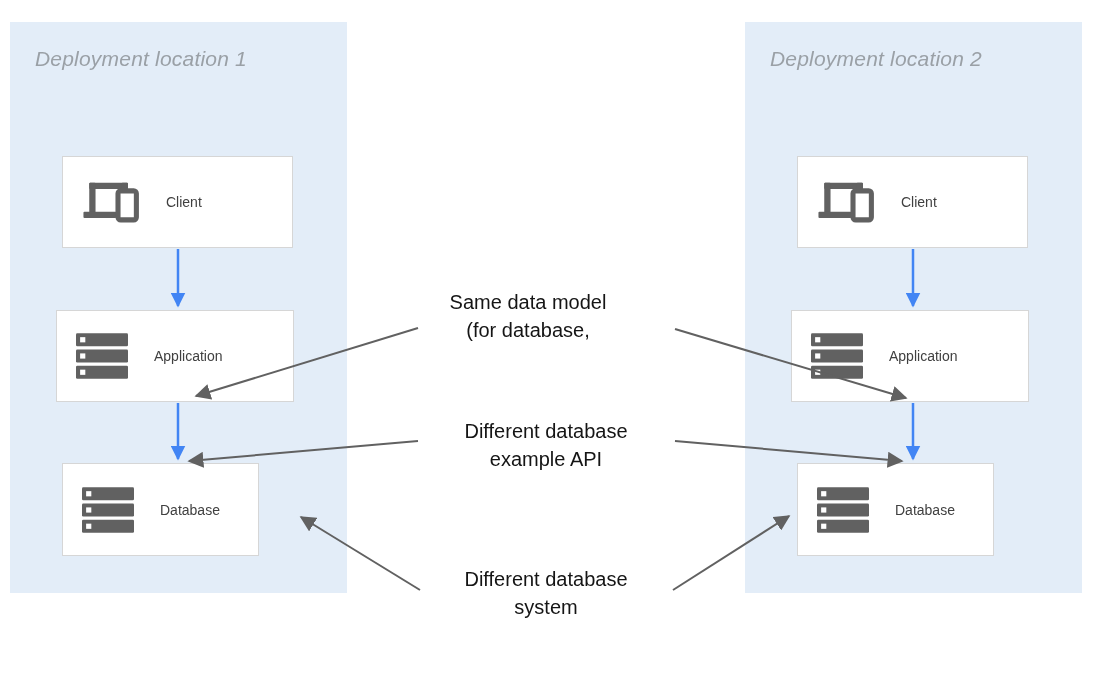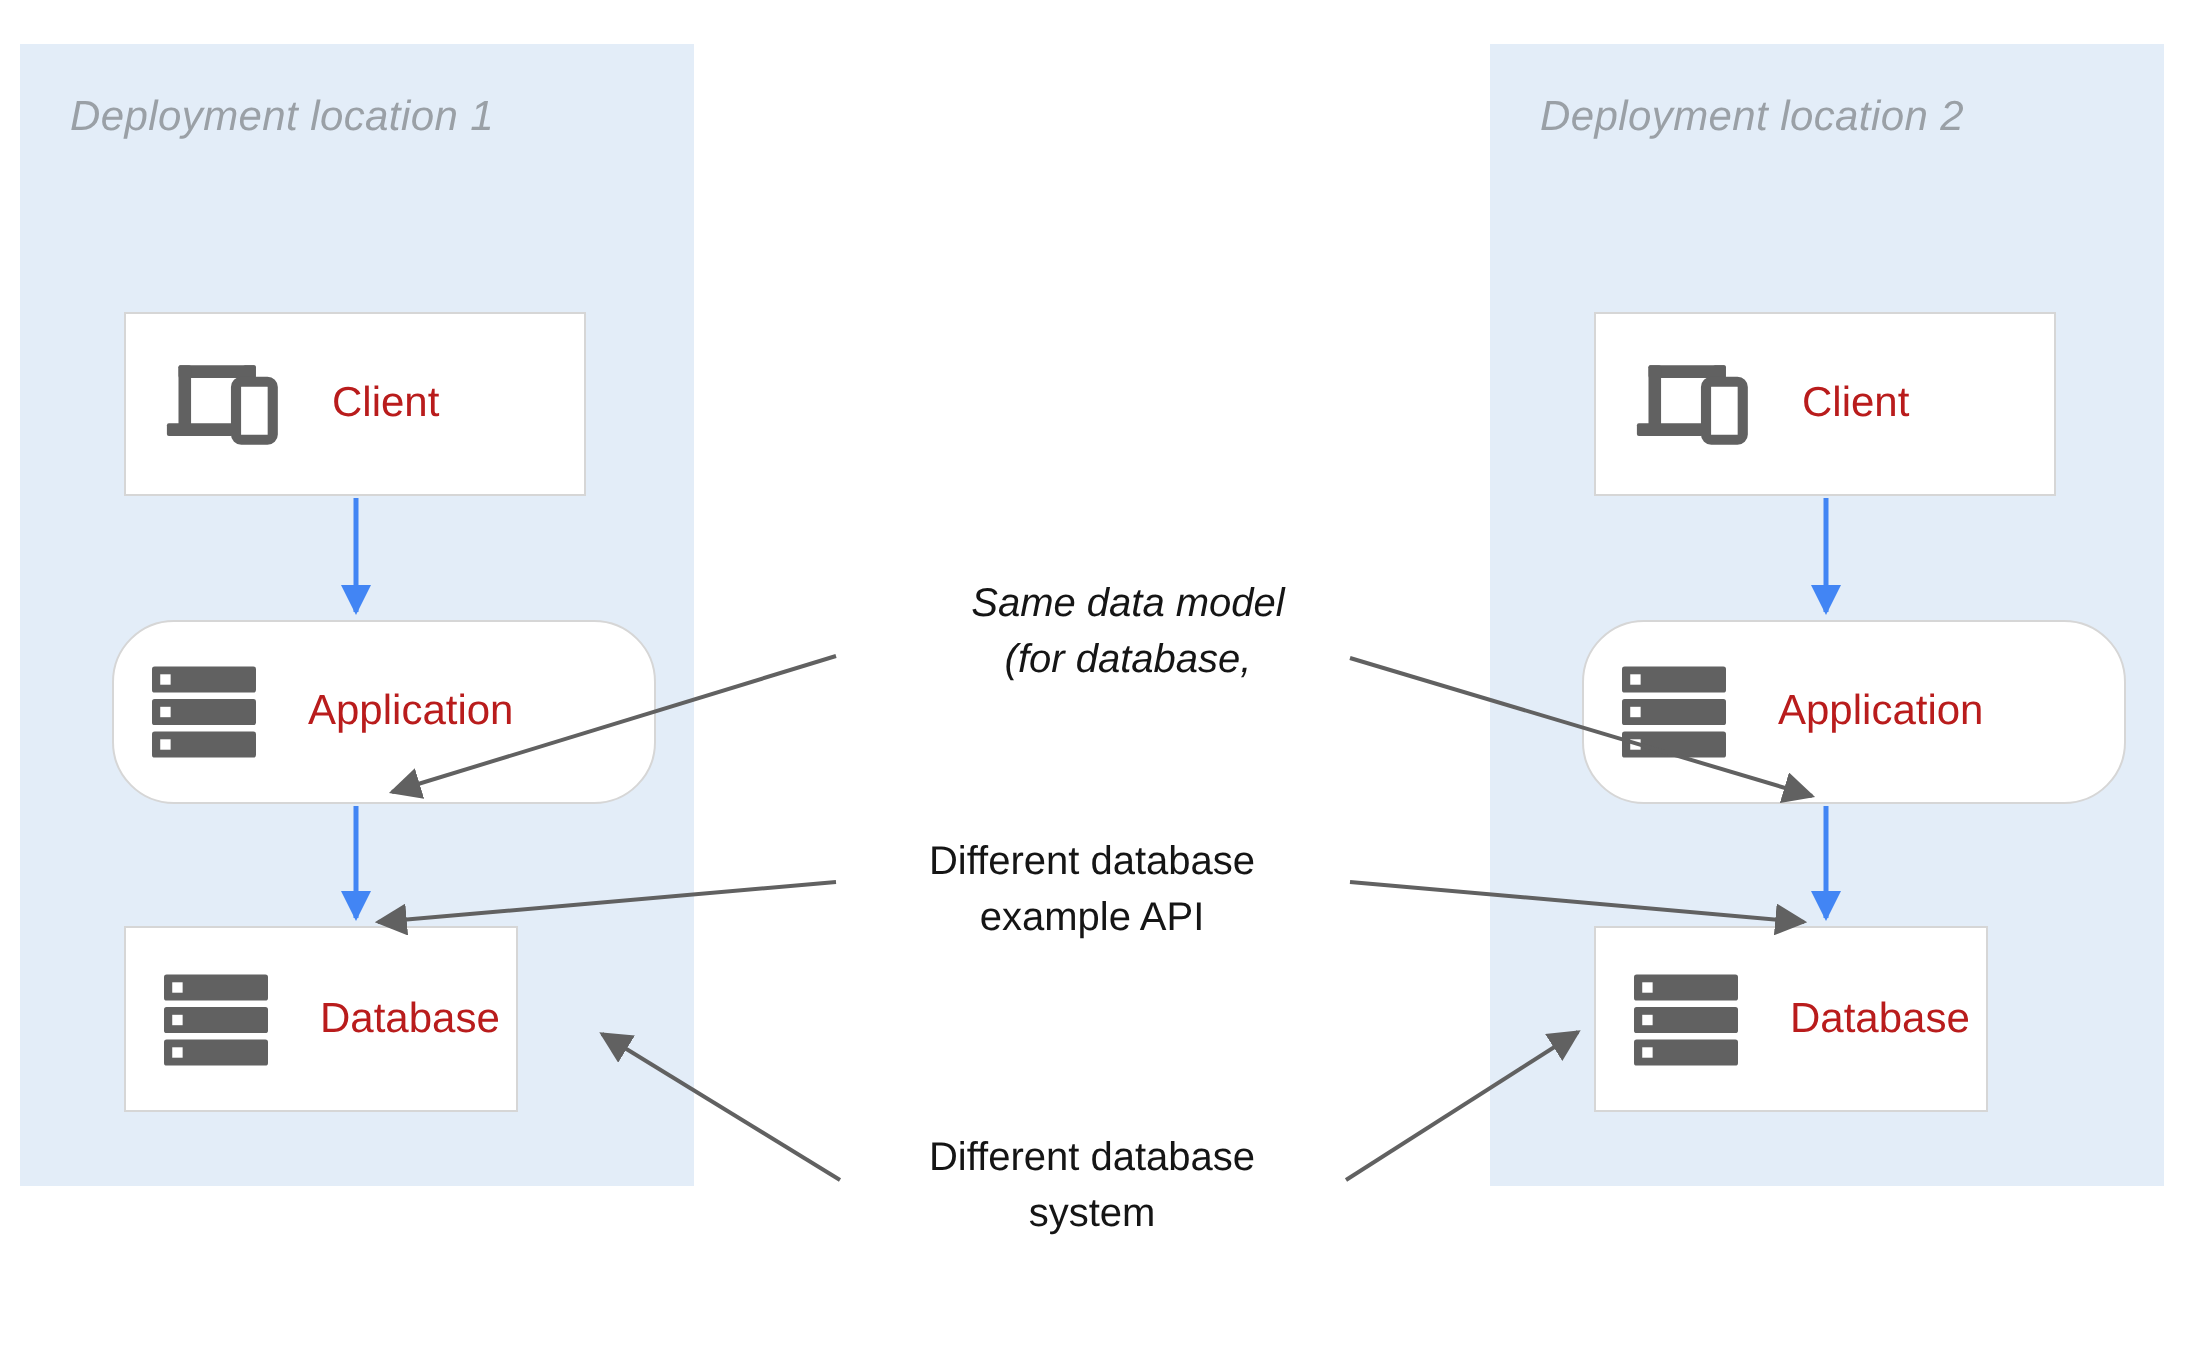--- a/index.html
+++ b/index.html
@@ -36,41 +36,41 @@
   .node {
     position: absolute;
     box-sizing: border-box;
     background: #ffffff;
     border: 1px solid #d6d6d6;
     display: flex;
     align-items: center;
     padding-left: 19px;
   }
   .node-client   { left: 52px; top: 134px; width: 231px; height: 92px; }
-  .node-app      { left: 46px; top: 288px; width: 272px; height: 92px; border-radius: 31px; }
+  .node-app      { left: 46px; top: 288px; width: 238px; height: 92px; }
   .node-db       { left: 52px; top: 441px; width: 197px; height: 93px; }
 
   .node-icon { flex: 0 0 auto; display: block; }
   .node-label {
-    font-size: 21px;
-    color: #b91c1c;
+    font-size: 14px;
+    color: #404040;
     margin-left: 26px;
     white-space: nowrap;
   }
 
   .annotation {
     position: absolute;
     width: 280px;
     text-align: center;
     font-size: 20px;
     line-height: 28px;
     color: #151515;
     z-index: 3;
   }
-  .annotation-1 { left: 424px; top: 288px; font-style: italic; }
+  .annotation-1 { left: 388px; top: 288px; }
   .annotation-2 { left: 406px; top: 417px; }
   .annotation-3 { left: 406px; top: 565px; }
 
   .overlay {
     position: absolute;
     left: 0; top: 0;
     width: 1106px;
     height: 684px;
     z-index: 5;
     pointer-events: none;

